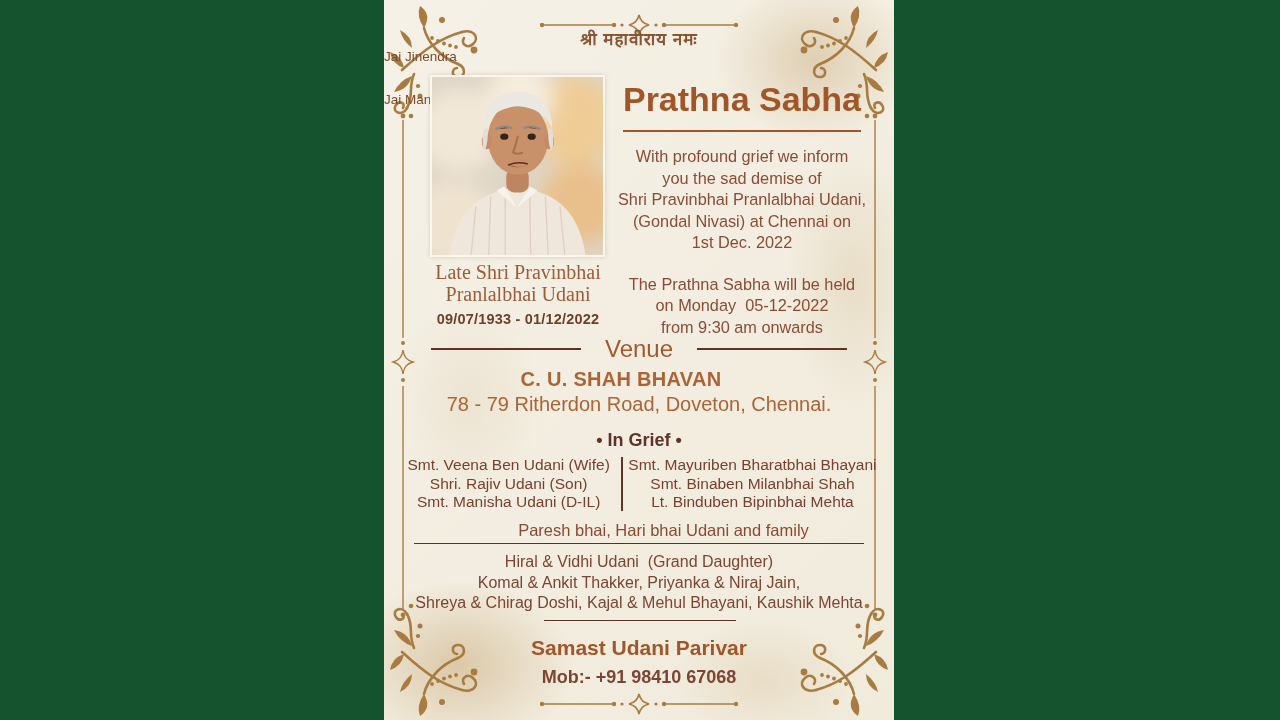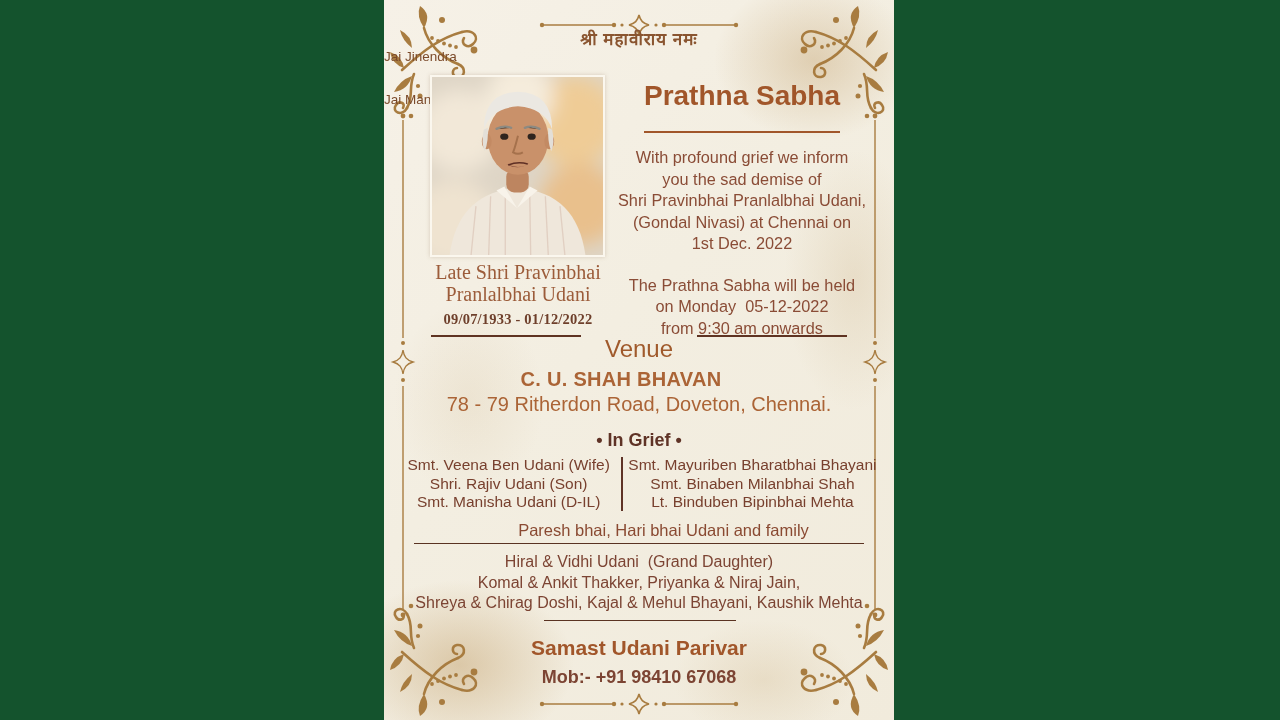--- a/index.html
+++ b/index.html
@@ -35,30 +35,30 @@
   .hdr-divider{left:150px;top:12px;width:210px;height:26px;}
   .devanagari{left:0;top:27px;width:510px;font-size:17px;font-weight:bold;color:#8a5530;letter-spacing:1px;}
   .jai-line{left:0;top:49px;width:510px;font-size:13.5px;color:#7b4a2a;display:flex;justify-content:center;gap:28px;flex-direction:column;}
 
   .photo{left:46px;top:75px;width:175px;height:182px;border:2px solid #fbf7ee;box-sizing:border-box;
          box-shadow:0 0 4px rgba(120,90,60,.25);}
   .photo svg{display:block;width:100%;height:100%;}
 
   .caption{left:10px;top:261px;width:248px;font-family:"Liberation Serif",serif;
            font-size:20px;line-height:22px;color:#9c5c3a;}
-  .caption .dates{font-family:Liberation Serif, serif;font-size:14.5px;font-weight:bold;
+  .caption .dates{font-family:Liberation Sans, sans-serif;font-size:14.5px;font-weight:bold;
                   color:#6e3f2b;margin-top:3px;letter-spacing:.2px;}
 
   .rightcol{left:228px;top:80px;width:260px;text-align:center;}
-  .title{display:inline-block;font-size:28px;font-weight:bold;color:#a1562a;
-         border-bottom:2px solid #a1562a;padding-bottom:19px;margin-bottom:14px;}
+  .title{display:inline-block;font-size:34px;font-weight:bold;color:#a1562a;
+         border-bottom:2px solid #a1562a;padding-bottom:11px;margin-bottom:14px;}
   .grief p, .sched p{margin:0;font-size:16.3px;line-height:21.5px;color:#8a4c36;}
   .sched{margin-top:20px;}
 
-  .venue-head{left:0;top:335px;width:510px;display:flex;align-items:flex-start;justify-content:center;gap:24px;}
+  .venue-head{left:0;top:335px;width:510px;display:flex;align-items:center;justify-content:center;gap:24px;}
   .venue-head .rule{height:1.5px;background:#5f3322;width:150px;}
   .venue-head .vh-text{font-size:24px;color:#a05a2c;}
   .venue-name{left:0;top:368px;width:474px;font-size:20px;font-weight:600;color:#ab6436;letter-spacing:.3px;}
   .venue-addr{left:0;top:393px;width:510px;font-size:20px;color:#ab6436;}
 
   .ingrief-head{left:0;top:430px;width:510px;font-size:18px;font-weight:bold;color:#5f3326;}
   .cols{left:16px;top:456px;width:478px;display:flex;justify-content:center;align-items:stretch;}
   .col{font-size:15.5px;line-height:18.5px;color:#78402e;text-align:center;}
   .col.l{width:218px;}
   .col.r{width:252px;}

